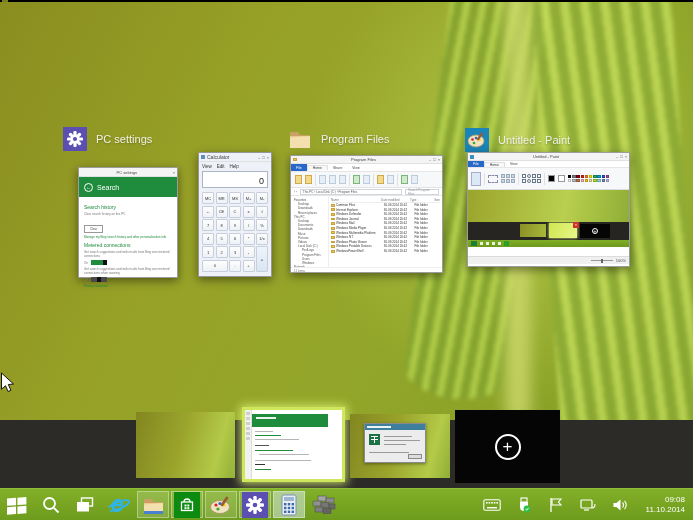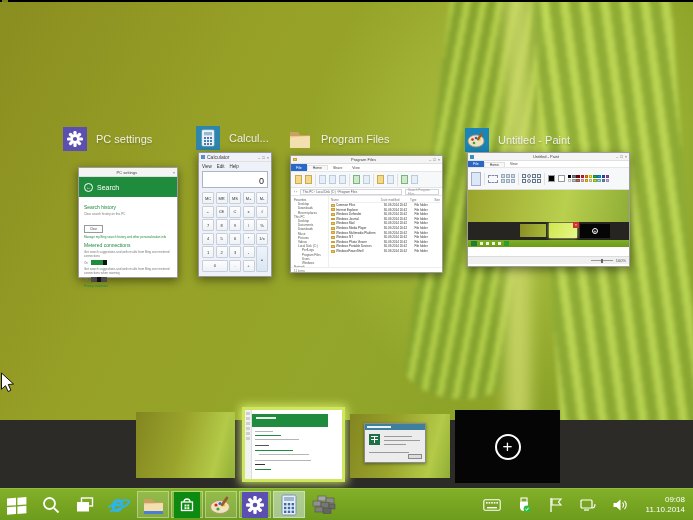--- a/index.html
+++ b/index.html
@@ -178,40 +178,20 @@
             <rect x="-1.6" y="-8" width="3.2" height="16" rx="1.2" transform="rotate(90)"></rect>
             <rect x="-1.6" y="-8" width="3.2" height="16" rx="1.2" transform="rotate(135)"></rect>
             <circle r="4.6" fill="#fff"></circle>
             <circle r="2.1" fill="#5b50b2"></circle>
           </g>
         </svg>
     </span>
     <span>PC settings</span>
   </div>
 
-  <div class="abs app-label" style="left:196px;top:126px;">
-    <span class="tile-ico tile-blue">
-      <svg width="16" height="18" viewBox="0 0 16 18">
-          <rect x="2" y="1" width="12" height="16" rx="1" fill="#eef3f9" stroke="#cdd" stroke-width="0.6"></rect>
-          <rect x="4" y="3" width="8" height="3.4" fill="#9db6d2"></rect>
-          <g fill="#4a7ab0">
-            <rect x="4" y="8" width="2" height="2"></rect>
-            <rect x="7" y="8" width="2" height="2"></rect>
-            <rect x="10" y="8" width="2" height="2"></rect>
-            <rect x="4" y="11" width="2" height="2"></rect>
-            <rect x="7" y="11" width="2" height="2"></rect>
-            <rect x="10" y="11" width="2" height="2"></rect>
-            <rect x="4" y="14" width="2" height="2"></rect>
-            <rect x="7" y="14" width="2" height="2"></rect>
-            <rect x="10" y="14" width="2" height="2"></rect>
-          </g>
-        </svg>
-    </span>
-    <span>Calcul...</span>
-  </div>
 
   <div class="abs app-label" style="left:288px;top:127px;">
     <span class="tile-ico">
       <svg width="24" height="22" viewBox="0 0 24 22">
           <path d="M2 4 h8 l2 3 h10 v13 H2 Z" fill="#caa064"></path>
           <path d="M2 8 h20 v12 H2 Z" fill="#e9c98f"></path>
           <path d="M2 9.5 L22 8 v12 H2 Z" fill="#f4dfae"></path>
         </svg>
     </span>
     <span>Program Files</span>

